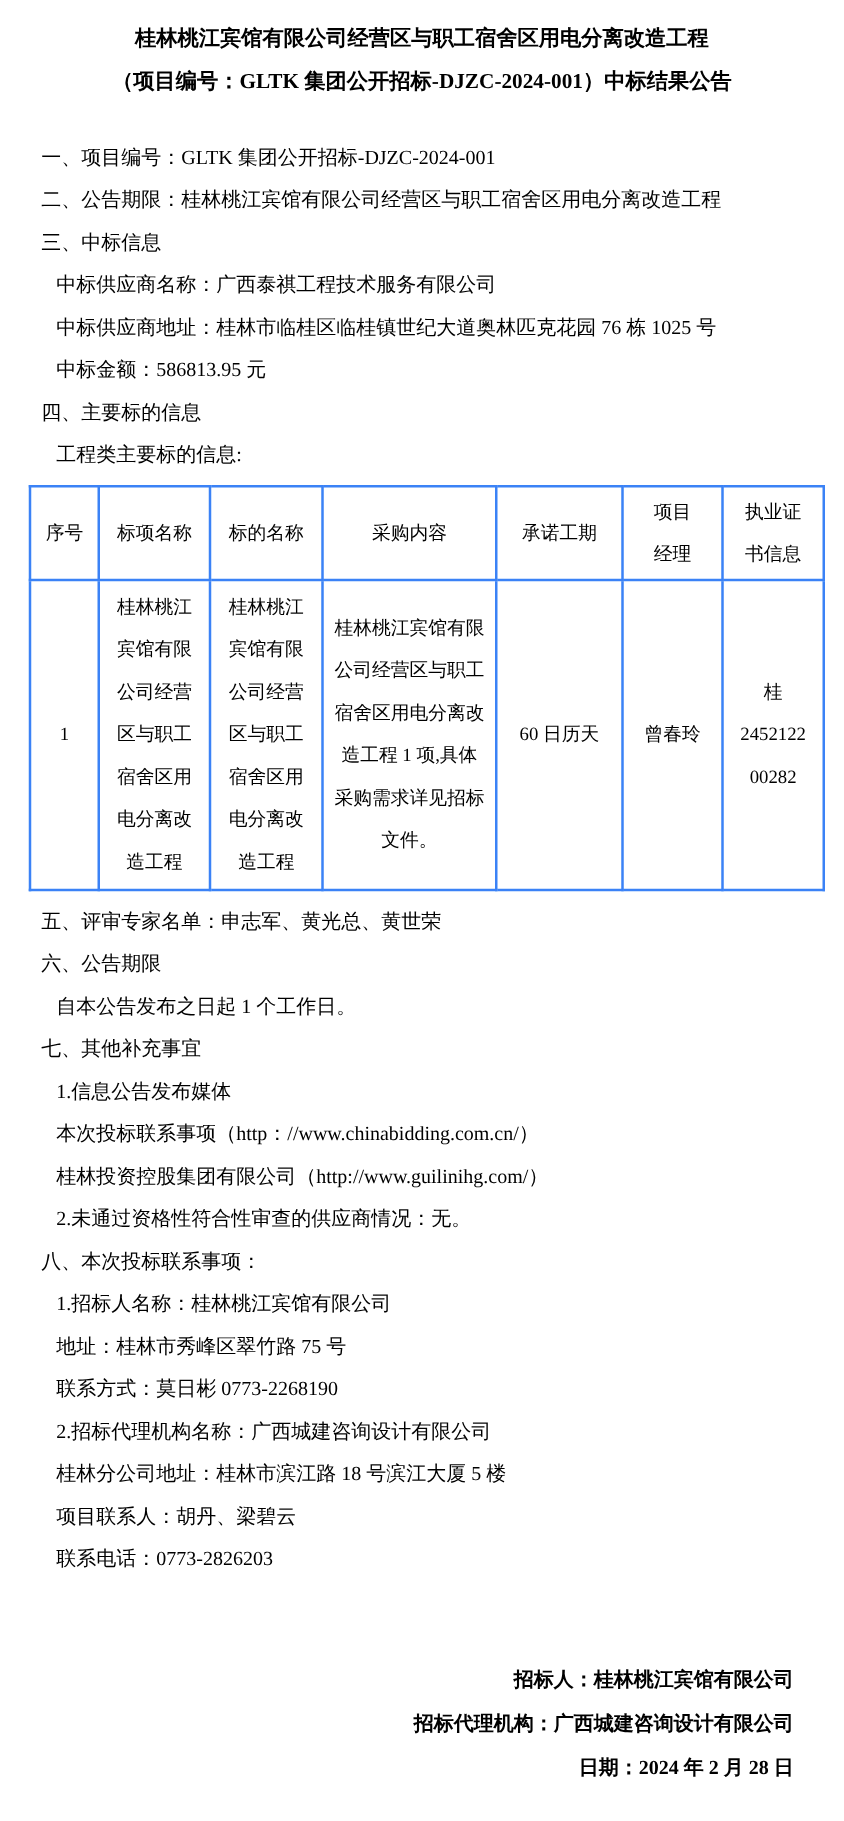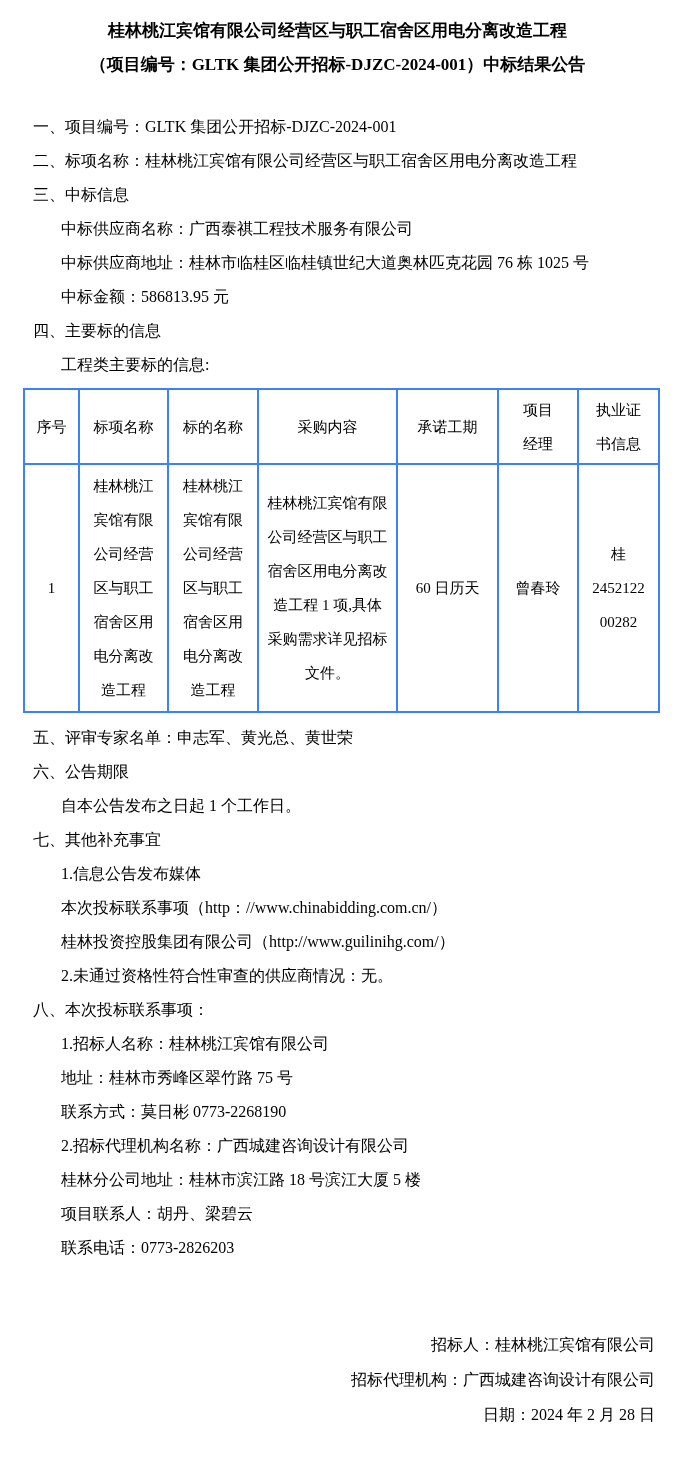--- a/index.html
+++ b/index.html
@@ -27,21 +27,21 @@
   }
   .spacer-top { height: 28px; }
   .spacer-footer { height: 62px; }
   p.line {
     margin: 0;
     line-height: 34px;
     white-space: pre-wrap;
   }
   .b { font-weight: normal; }
   .ind0 { padding-left: 33px; }
-  .ind1 { padding-left: 61px; }
+  .ind1 { padding-left: 45px; }
   table.bids {
     border-collapse: collapse;
     table-layout: fixed;
     margin-left: 23px;
     margin-top: 6px;
     margin-bottom: 8px;
     width: 635px;
     border: 2px solid #000;
   }
   table.bids th, table.bids td {
@@ -63,39 +63,40 @@
     white-space: normal;
     font-family: Liberation Serif, serif;
   }
   td.cell-cert {
     text-align: left;
     padding-left: 14px;
     padding-right: 4px;
   }
   .footer {
     text-align: right;
-    padding-right: 20px;
+    padding-right: 40px;
+    font-weight: bold;
   }
   .footer p { margin: 0; line-height: 35px; }
 </style>
 </head>
 <body>
 
 <div class="page">
 
   <div class="title">
     <div>桂林桃江宾馆有限公司经营区与职工宿舍区用电分离改造工程</div>
     <div>（项目编号：GLTK 集团公开招标-DJZC-2024-001）中标结果公告</div>
   </div>
 
   <div class="spacer-top"></div>
 
   <p class="line ind0"><span class="b">一、项目编号：</span><span>GLTK 集团公开招标-DJZC-2024-001</span></p>
 
-  <p class="line ind0"><span class="b">二、标项名称：</span><span>桂林桃江宾馆有限公司经营区与职工宿舍区用电分离改造工程</span></p>
+  <p class="line ind0"><span class="b">二、公告期限：</span><span>桂林桃江宾馆有限公司经营区与职工宿舍区用电分离改造工程</span></p>
 
   <p class="line ind0 b">三、中标信息</p>
   <p class="line ind1">中标供应商名称：广西泰祺工程技术服务有限公司</p>
   <p class="line ind1">中标供应商地址：桂林市临桂区临桂镇世纪大道奥林匹克花园 76 栋 1025 号</p>
   <p class="line ind1">中标金额：586813.95 元</p>
 
   <p class="line ind0 b">四、主要标的信息</p>
   <p class="line ind1">工程类主要标的信息:</p>
 
   <table class="bids">

